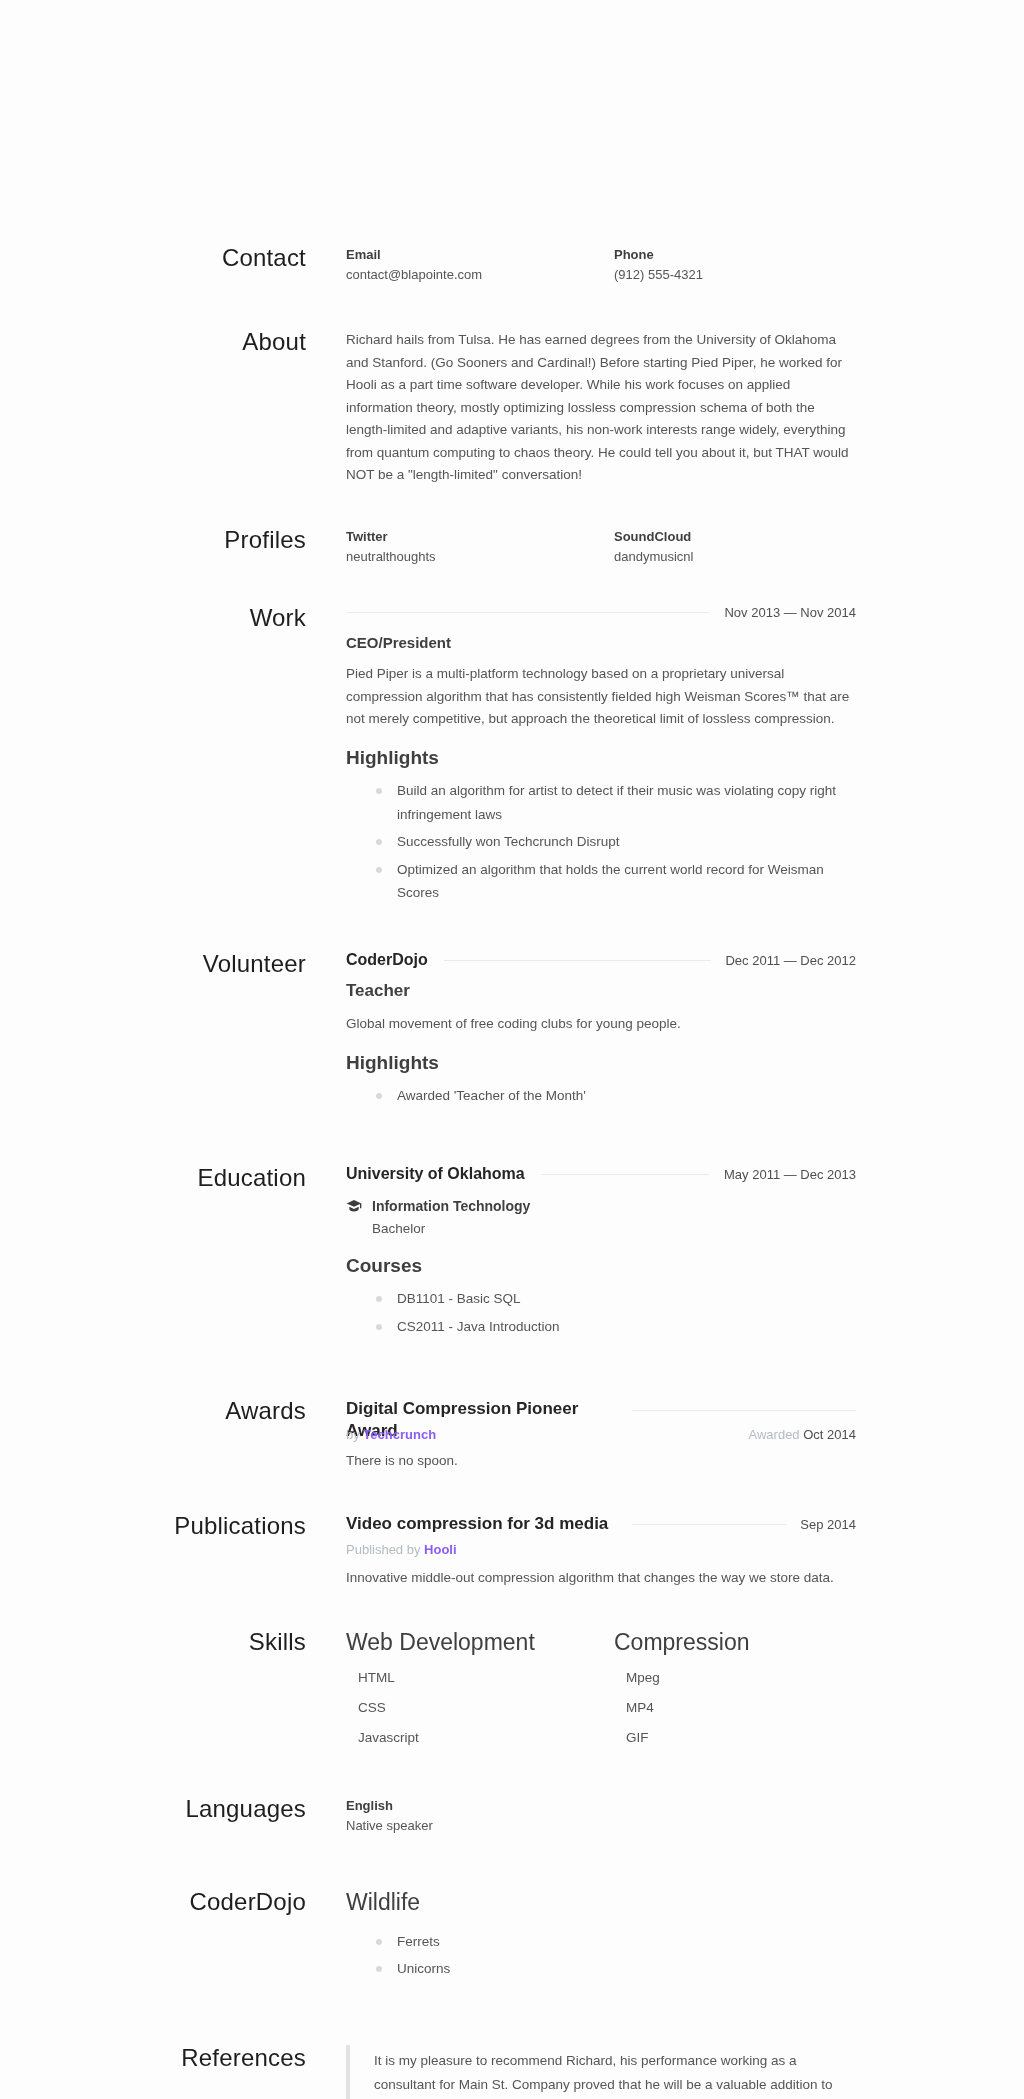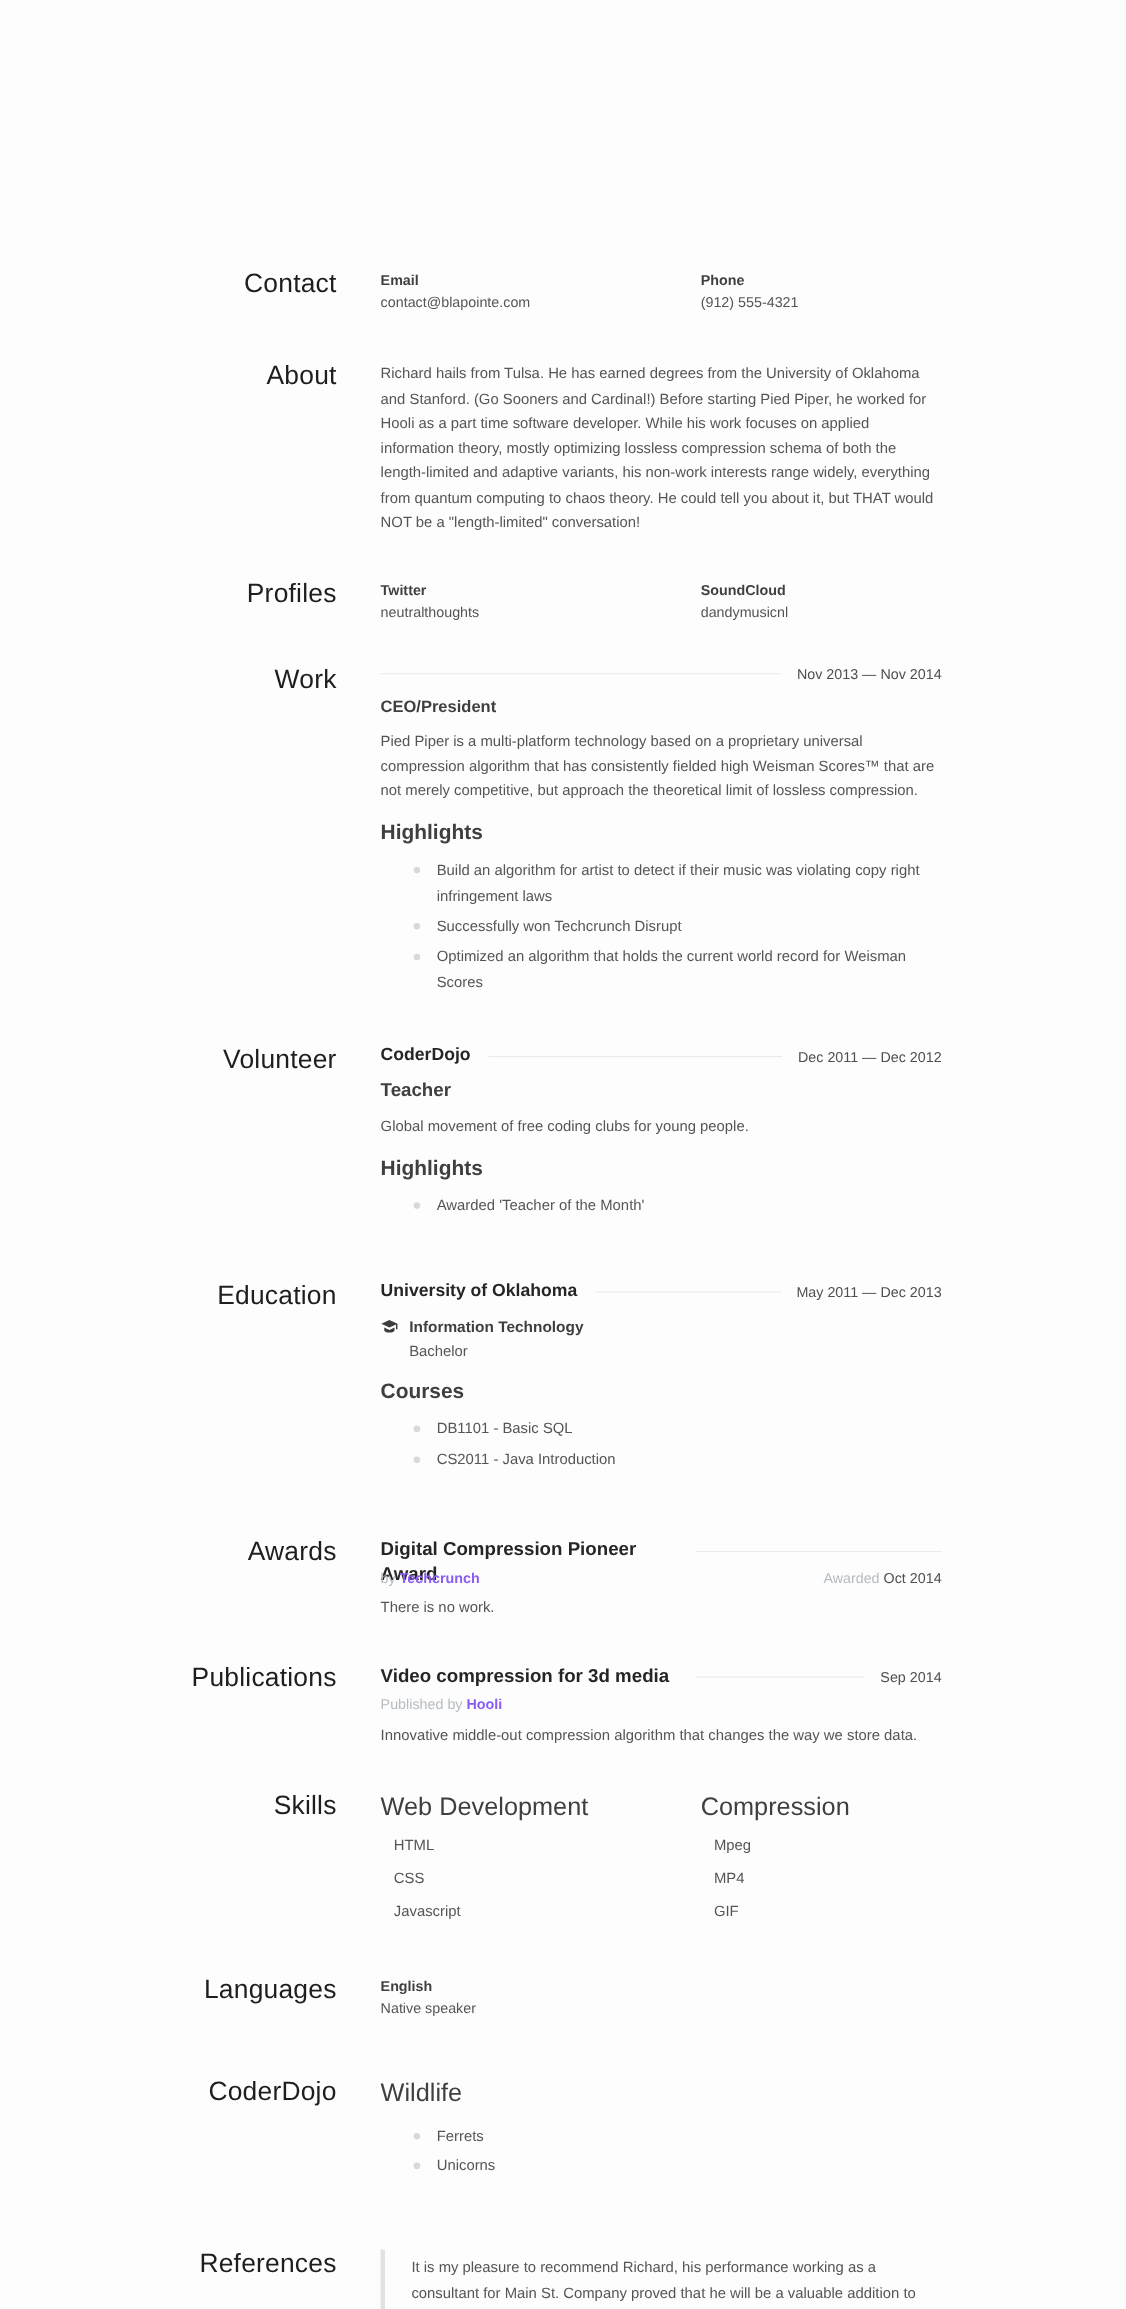--- a/index.html
+++ b/index.html
@@ -33,21 +33,20 @@
   }
   .section-content {
     flex: 1 1 auto;
     padding-left: 40px;
     min-width: 0;
   }
   
   .grid-2 {
     display: grid;
     grid-template-columns: 268px 1fr;
-    gap: 23px;
   }
   .field-label {
     font-size: 13px;
     font-weight: 700;
     color: #3f3f3f;
     line-height: 1.5;
   }
   .field-value {
     font-size: 13px;
     color: #555;
@@ -327,21 +326,21 @@
         <div class="divider-line" style="margin-right:0"></div>
       </div>
       <div class="meta-row">
         <div class="meta-left">
           <span>by</span> <b>Techcrunch</b>
         </div>
         <div class="meta-date">
           <span>Awarded</span> <b>Oct 2014</b>
         </div>
       </div>
-      <p class="paragraph" style="margin-top:8px">There is no work.</p>
+      <p class="paragraph" style="margin-top:8px">There is no spoon.</p>
     </div>
   </div>
 
   <div class="section publications">
     <div class="section-label">Publications</div>
     <div class="section-content">
       <div class="entry-header">
         <div class="clip-title">
           <h3>Video compression for 3d media</h3>
         </div>

